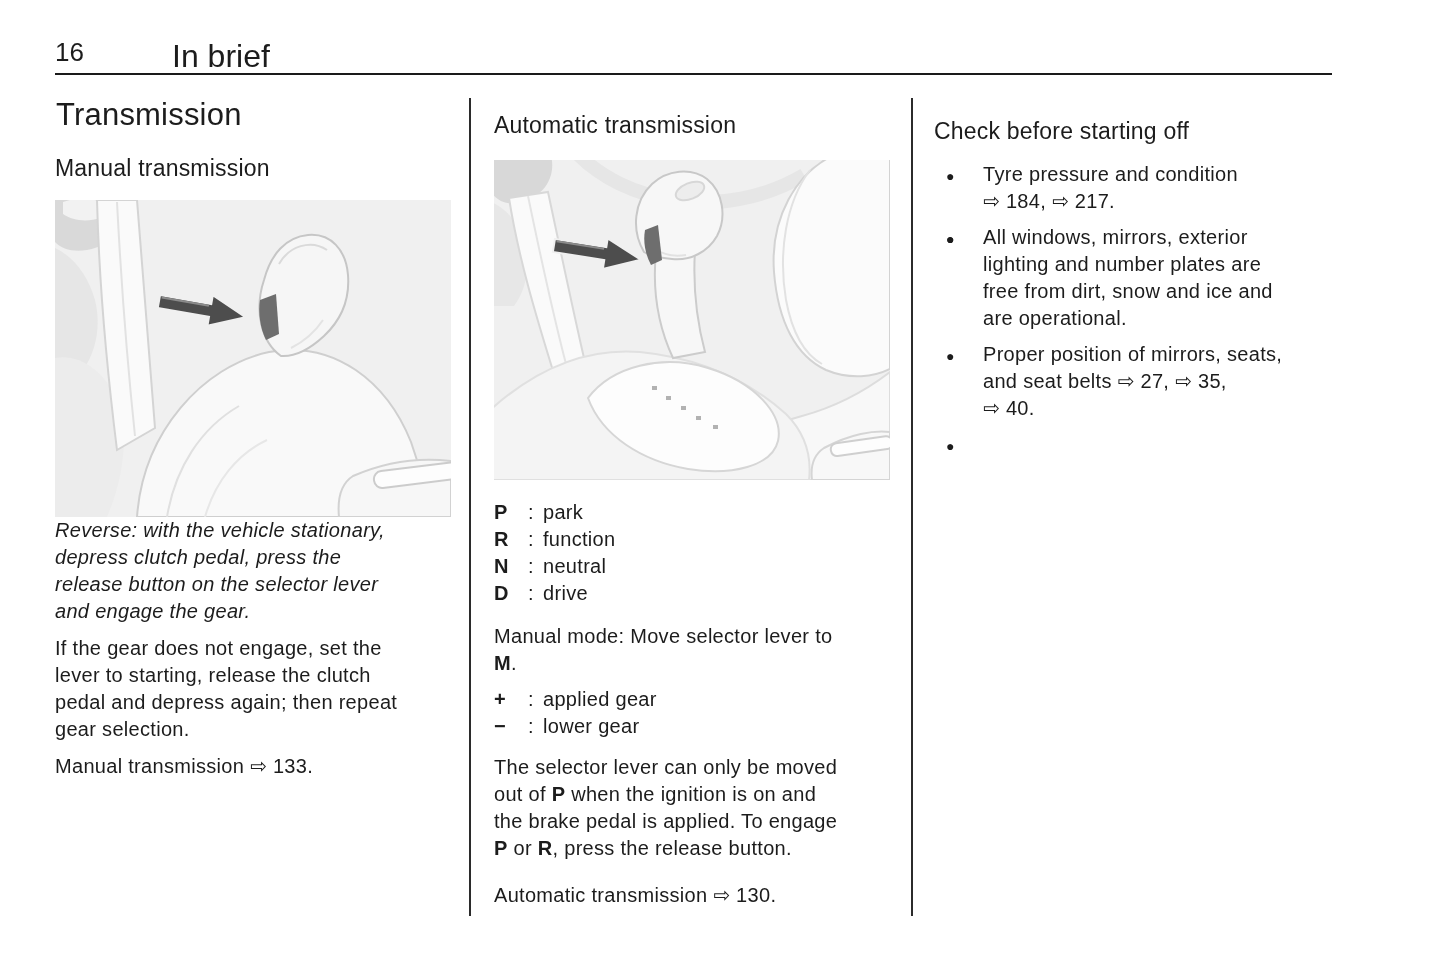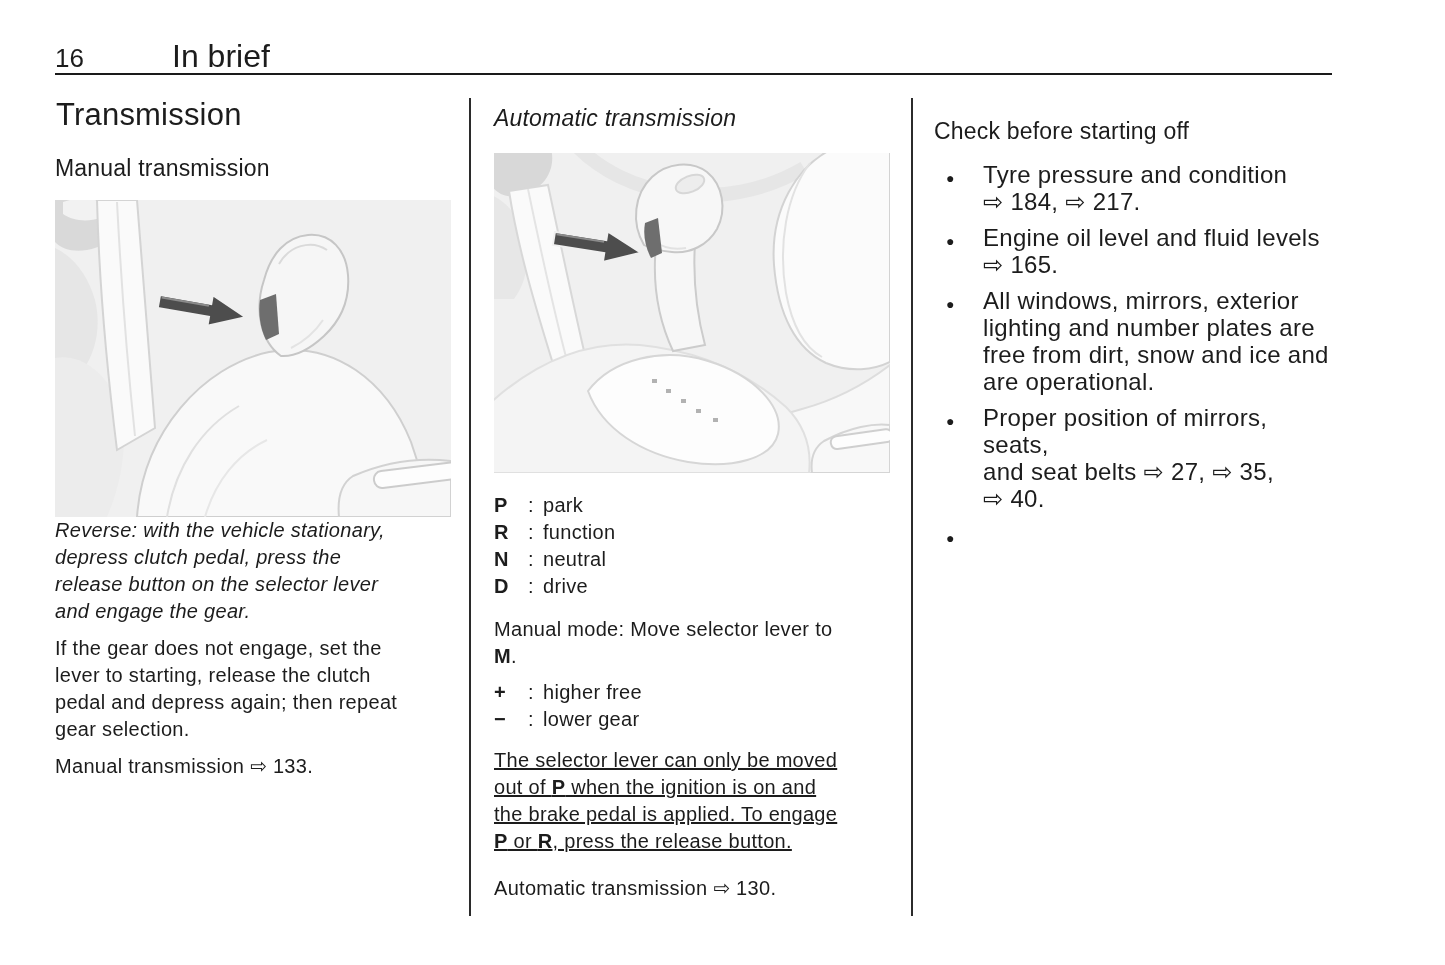--- a/index.html
+++ b/index.html
@@ -4,54 +4,54 @@
 <style>
   html,body{margin:0;padding:0;background:#ffffff;}
   .page{
     position:relative;
     width:1445px;height:965px;
     background:#ffffff;
     font-family:"Liberation Sans","DejaVu Sans",sans-serif;
     color:#1c1c1c;
     overflow:hidden;
   }
-  .runhead-num{position:absolute;left:55px;top:44px;font-size:26px;line-height:28px;}
+  .runhead-num{position:absolute;left:55px;top:38px;font-size:26px;line-height:28px;}
   .runhead-title{position:absolute;left:172px;top:42px;font-size:32px;line-height:28px;}
   .headrule{position:absolute;left:55px;top:73px;width:1277px;height:2px;background:#1a1a1a;}
   .sep{position:absolute;top:98px;width:2px;height:818px;background:#2b2b2b;}
   .sep-1{left:469px;}
   .sep-2{left:911px;}
   .col{position:absolute;top:96px;}
   .col-left{left:55px;width:396px;}
   .col-mid{left:494px;width:396px;}
   .col-right{left:934px;width:400px;}
   .h1{font-size:31px;line-height:36px;font-weight:400;margin:1px;letter-spacing:0.2px;}
   .h2{font-size:23px;line-height:28px;font-weight:400;margin:21px 0 0 0;letter-spacing:0.2px;}
-  .col-mid .h2{margin-top:8px;font-style:italic;}
+  .col-mid .h2{margin-top:15px;}
   .figure{margin-top:18px;background:#f0f0f0;line-height:0;}
   .col-mid .figure{margin-top:21px;}
   .bt{font-size:20px;line-height:27px;letter-spacing:0.3px;white-space:pre-wrap;margin:0;}
   .p1{font-style:italic;}
   .p2{margin-top:10px;}
   .plink{margin-top:10px;}
   .deflist{margin-top:19px;}
   .def-row{display:flex;font-size:20px;line-height:27px;letter-spacing:0.3px;}
   .def-key{width:34px;font-weight:700;}
   .def-colon{width:15px;}
   .manual-mode{margin-top:16px;}
   .gears{margin-top:9px;}
-  .mid-para{margin-top:14px;text-decoration:underline;}
+  .mid-para{margin-top:14px;}
   .mid-link{margin-top:20px;}
   b{font-weight:700;}
   .checklist{list-style:none;margin:16px 0 0 0;padding:0;}
   .checklist li{
     position:relative;
     padding-left:49px;
     margin:0 0 9px 0;
-    font-size:24px;line-height:27px;letter-spacing:0.3px;
+    font-size:20px;line-height:27px;letter-spacing:0.3px;
   }
   .bullet{position:absolute;left:12px;top:0;}
   .bullet::before{content:"●";font-size:14px;line-height:27px;}
   .li-text{white-space:pre-wrap;}
   svg{display:block;}
 </style>
 </head>
 <body>
 
 <div class="page">
@@ -188,21 +188,21 @@
       </div>
     </div>
 
     <p class="bt manual-mode"><span>Manual mode: Move selector lever to
 </span><b>M</b><span>.</span></p>
 
     <div class="deflist gears">
       <div class="def-row">
         <span class="def-key">+</span>
         <span class="def-colon">:</span>
-        <span class="def-desc">higher free</span>
+        <span class="def-desc">applied gear</span>
       </div>
       <div class="def-row">
         <span class="def-key">−</span>
         <span class="def-colon">:</span>
         <span class="def-desc">lower gear</span>
       </div>
     </div>
 
     <p class="bt mid-para"><span>The selector lever can only be moved
 out of </span><b>P</b><span> when the ignition is on and
@@ -215,22 +215,20 @@
     <h2 class="h2">Check before starting off</h2>
 
     <ul class="checklist">
       <li>
         <span class="bullet"></span>
         <span class="li-text">Tyre pressure and condition
 ⇨ 184, ⇨ 217.</span>
       </li>
       <li>
         <span class="bullet"></span>
-        <span class="li-text">Engine oil level and fluid levels
-⇨ 165.</span>
       </li>
       <li>
         <span class="bullet"></span>
         <span class="li-text">All windows, mirrors, exterior
 lighting and number plates are
 free from dirt, snow and ice and
 are operational.</span>
       </li>
       <li>
         <span class="bullet"></span>

